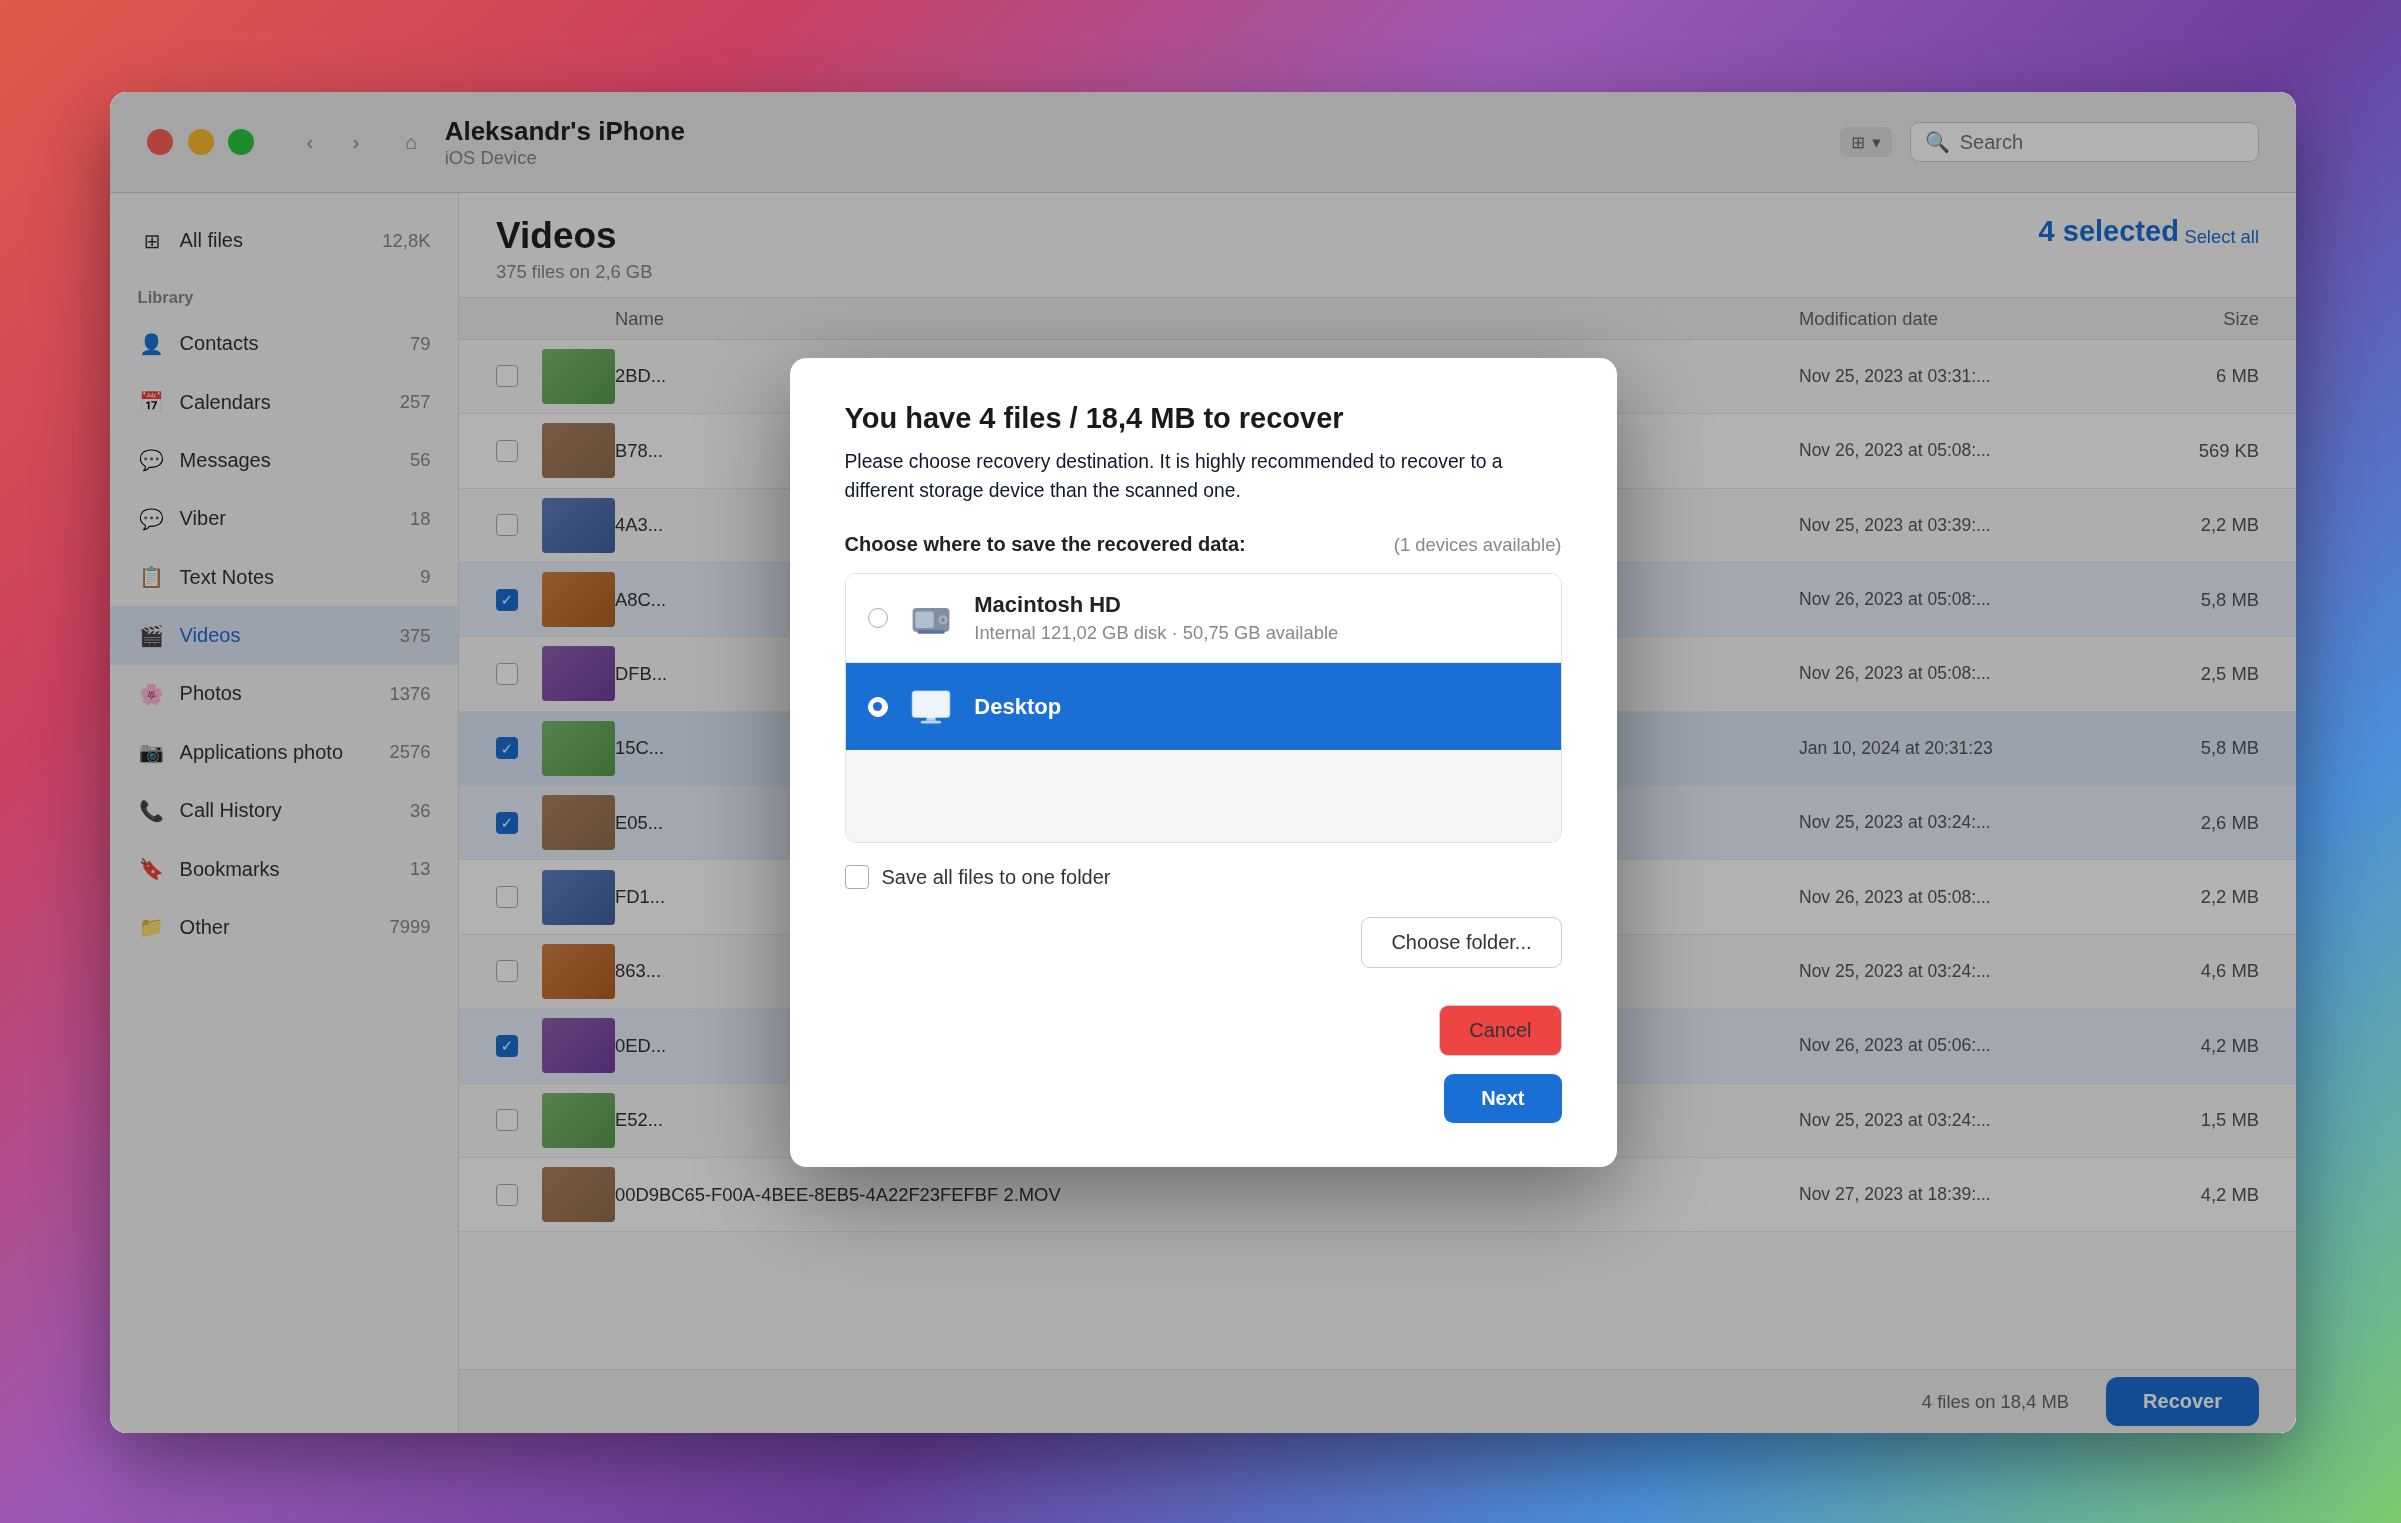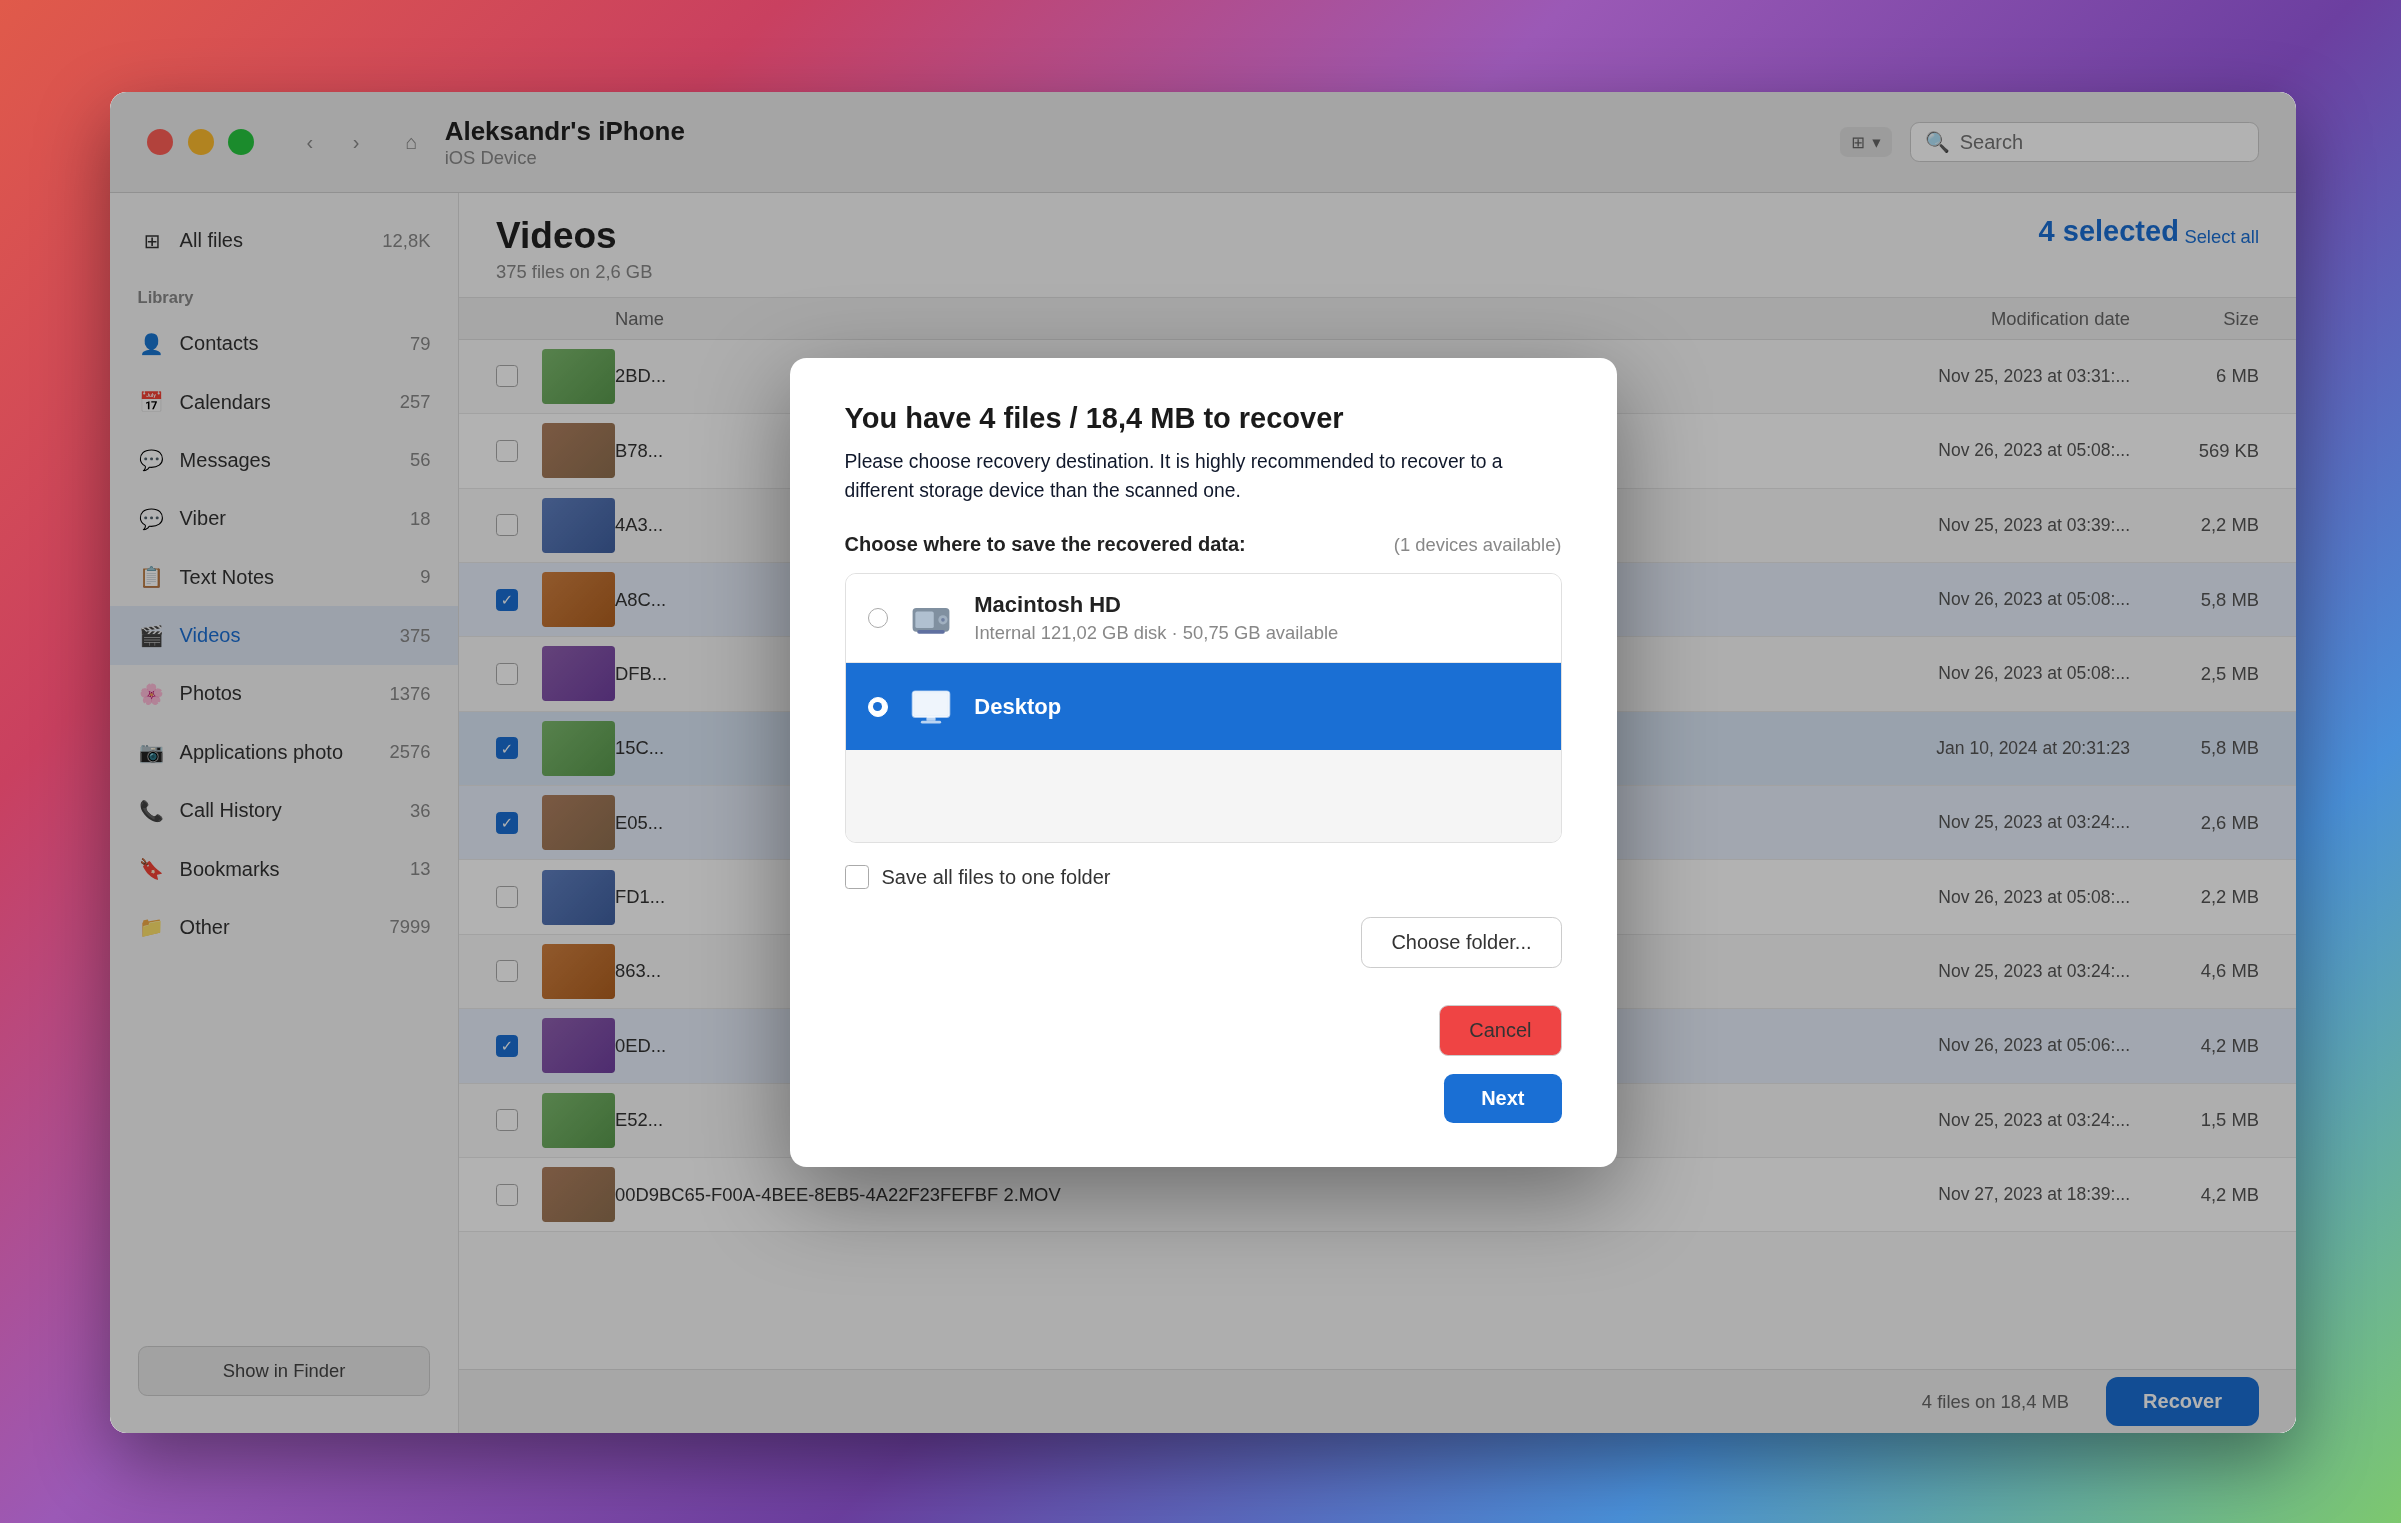--- a/index.html
+++ b/index.html
@@ -276,21 +276,21 @@
       background: #f0f0f0;
       border-bottom: 0.9px solid #ddd;
       font-size: 18.4px;
       color: #666;
       font-weight: 500;
     }
 
     .col-check { width: 46px; flex-shrink: 0; }
     .col-thumb { width: 73px; flex-shrink: 0; }
     .col-name { flex: 1; }
-    .col-date { width: 331px; text-align: right; }
+    .col-date { width: 331px; text-align: left; }
     .col-size { width: 129px; text-align: right; }
 
     .table-row {
       display: flex;
       align-items: center;
       padding: 9.2px 37px;
       border-bottom: 0.9px solid #e8e8e8;
       background: white;
       font-size: 18.4px;
     }
@@ -702,21 +702,20 @@
       </div>
 
       <div class="sidebar-item">
         <div class="sidebar-icon" style="color:#888;">📁</div>
         <span class="sidebar-label">Other</span>
         <span class="sidebar-count">7999</span>
       </div>
 
       <div style="flex:1;"></div>
 
-      <button class="show-in-finder">Show in Finder</button>
     </div>
 
     <div class="main-panel">
 
       <div class="panel-header">
         <div>
           <div class="panel-title">Videos</div>
           <div class="panel-subtitle">375 files on 2,6 GB</div>
         </div>
         <div class="selection-info">

